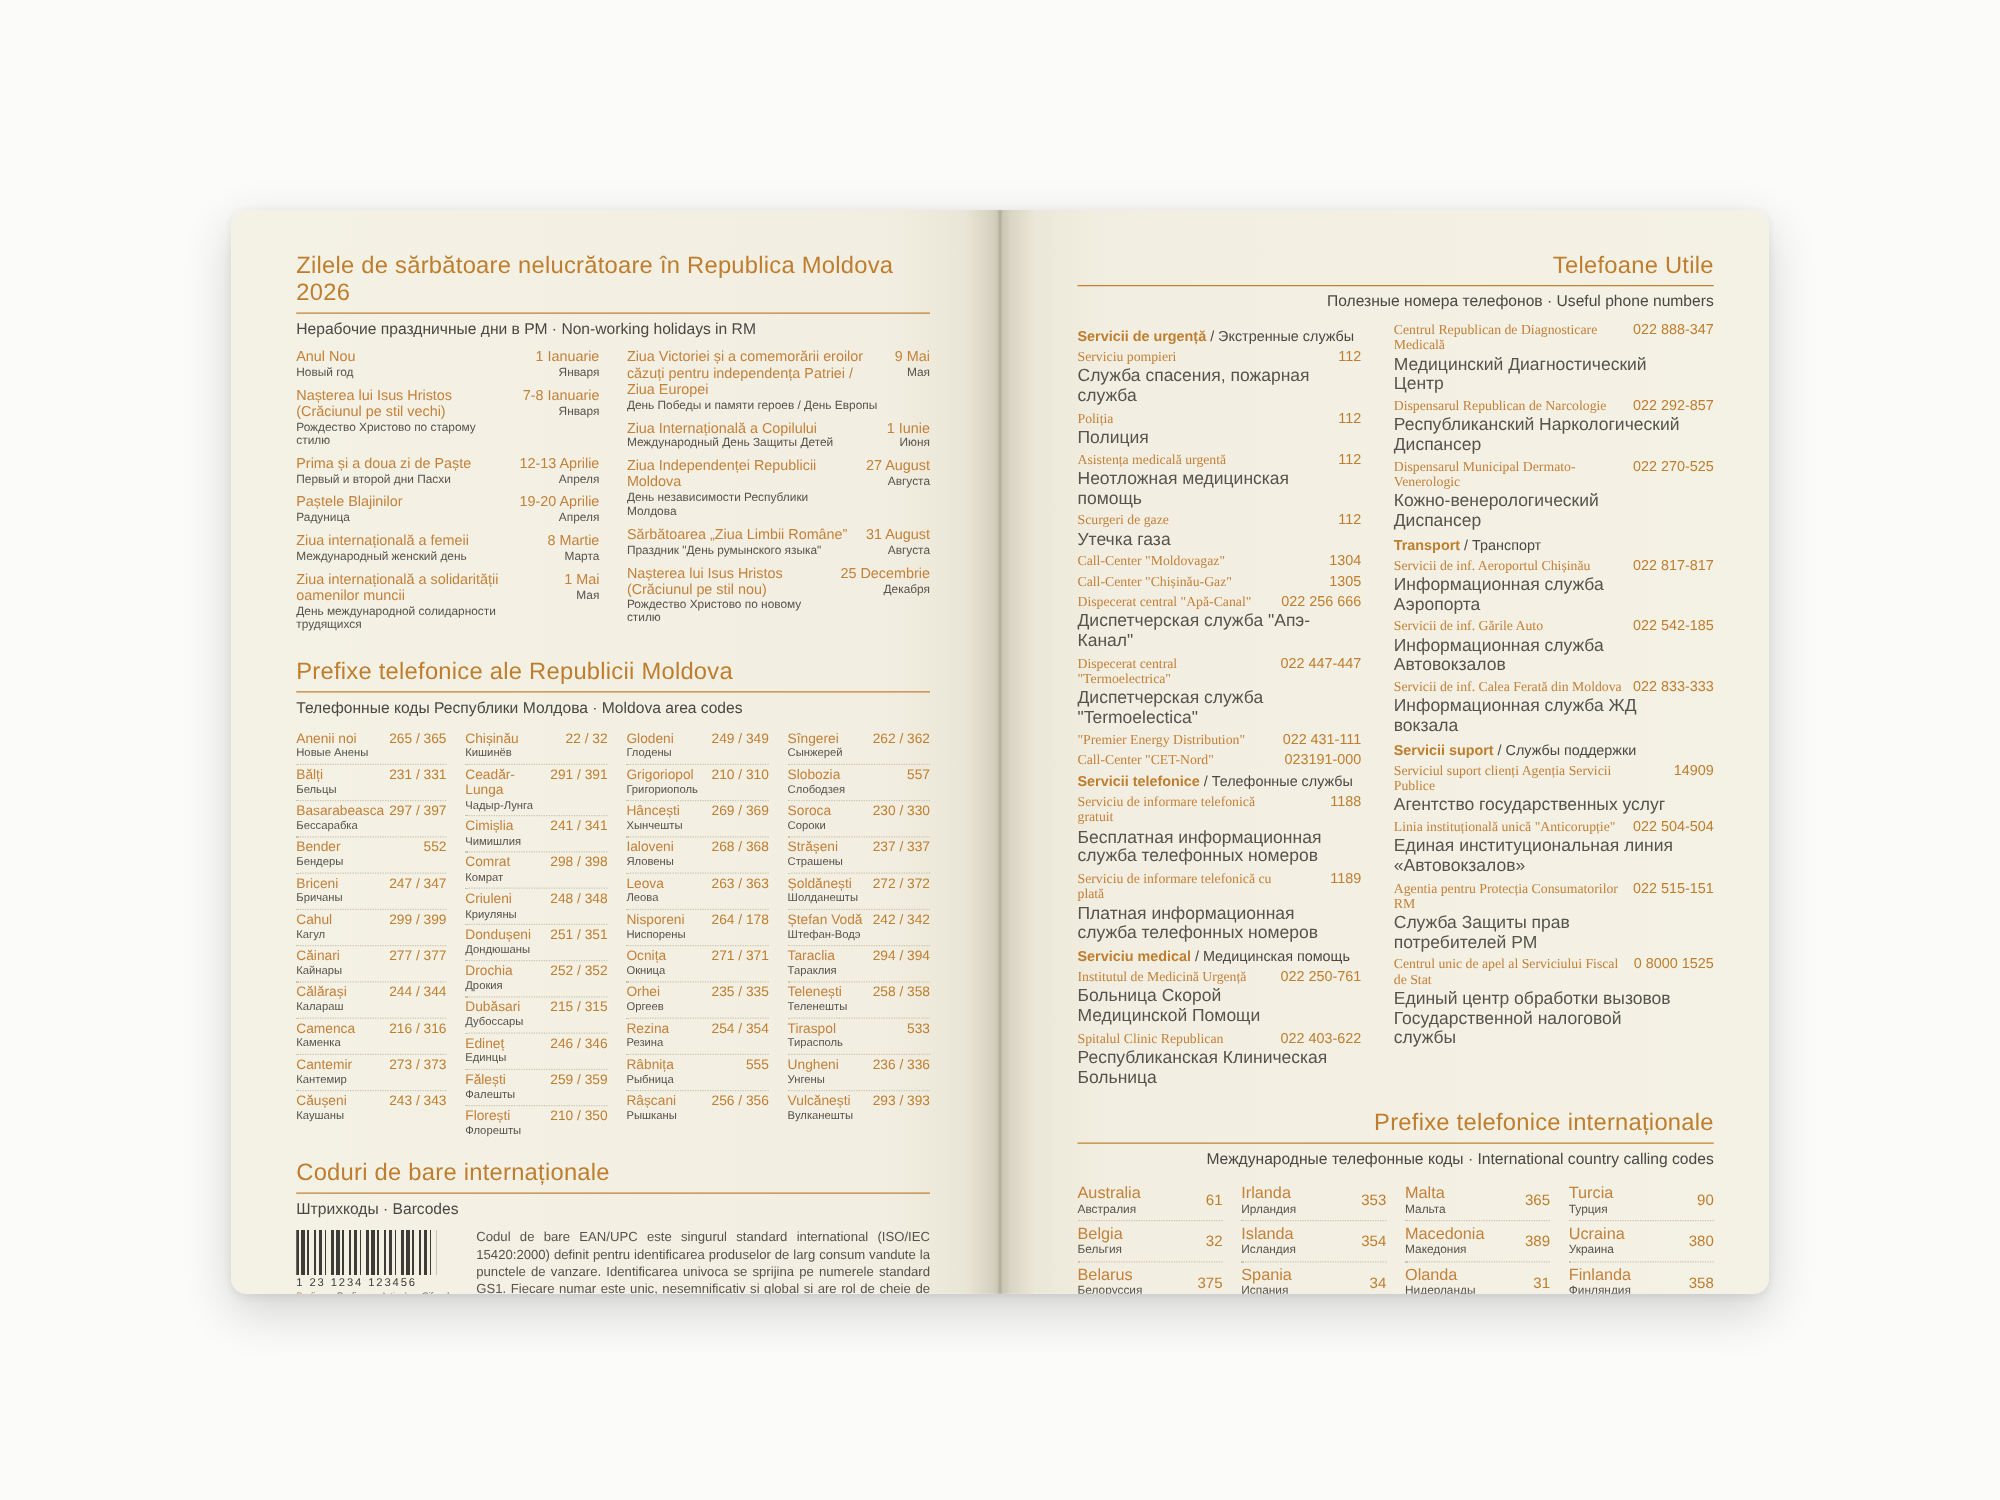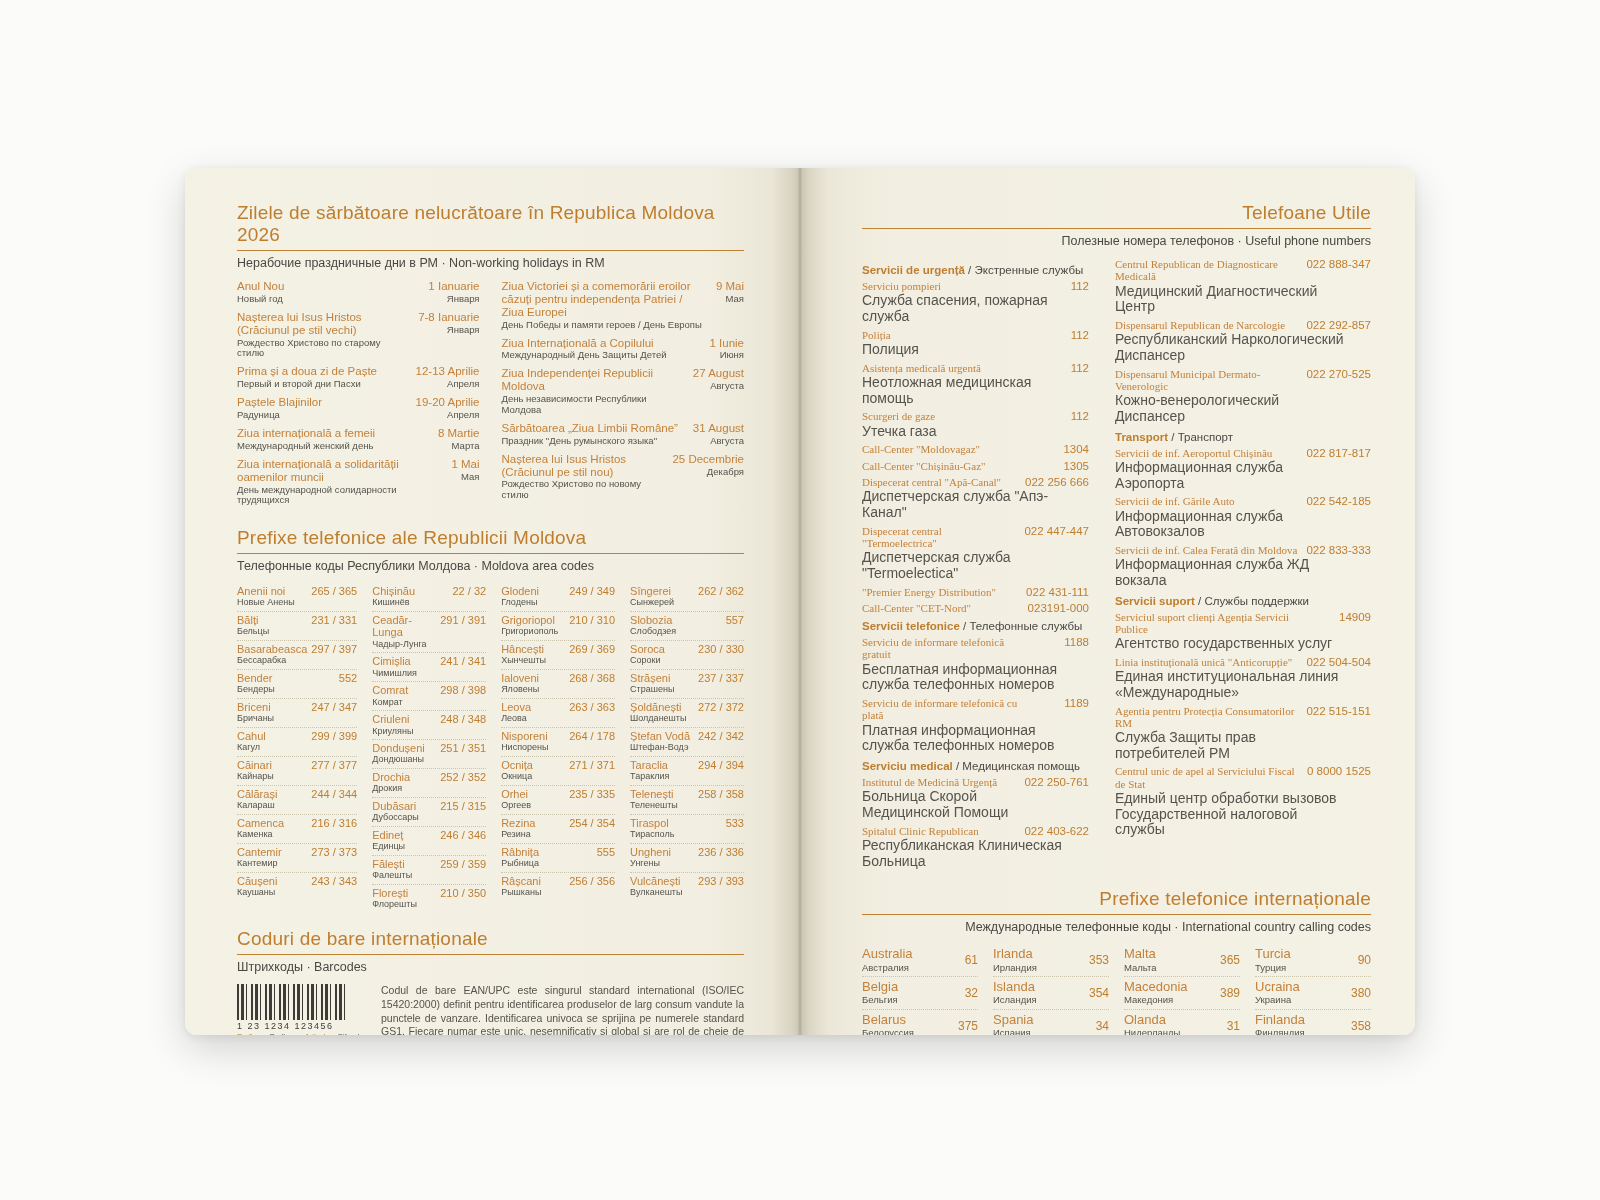--- a/index.html
+++ b/index.html
@@ -868,21 +868,21 @@
               </div>
               <div class="ph-desc auto-hide">Агентство государственных услуг</div>
             </div>
 
             <div class="ph-item">
 
               <div class="ph-line auto-hide">
                 <span class="ph-name">Linia instituțională unică "Anticorupție"</span>
                 <span class="ph-num">022 504-504</span>
               </div>
-              <div class="ph-desc auto-hide">Единая институциональная линия «Международные»</div>
+              <div class="ph-desc auto-hide">Единая институциональная линия «Автовокзалов»</div>
             </div>
 
             <div class="ph-item">
 
               <div class="ph-line auto-hide">
                 <span class="ph-name">Agentia pentru Protecția Consumatorilor RM</span>
                 <span class="ph-num">022 515-151</span>
               </div>
               <div class="ph-desc auto-hide">Служба Защиты прав потребителей РМ</div>
             </div>

